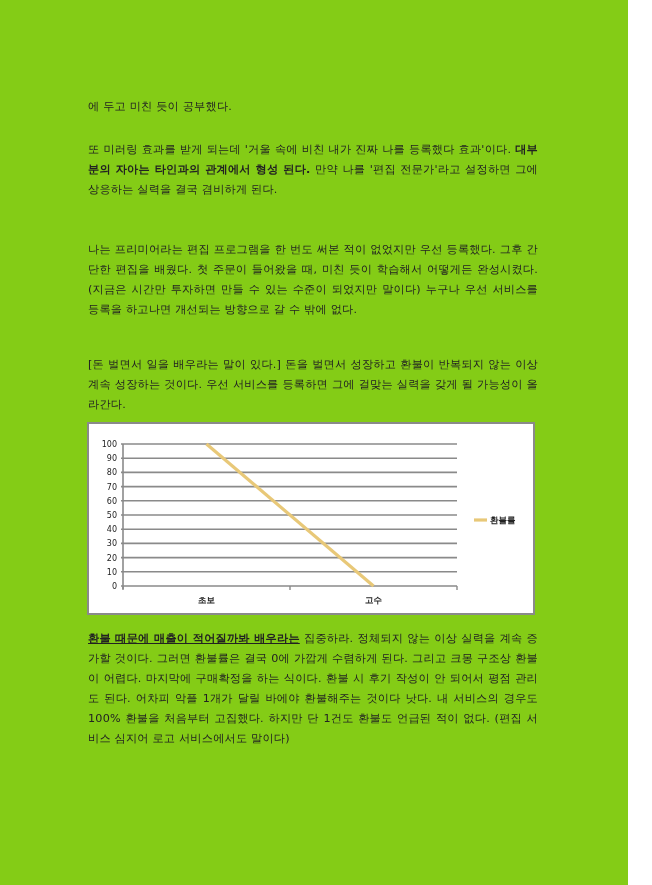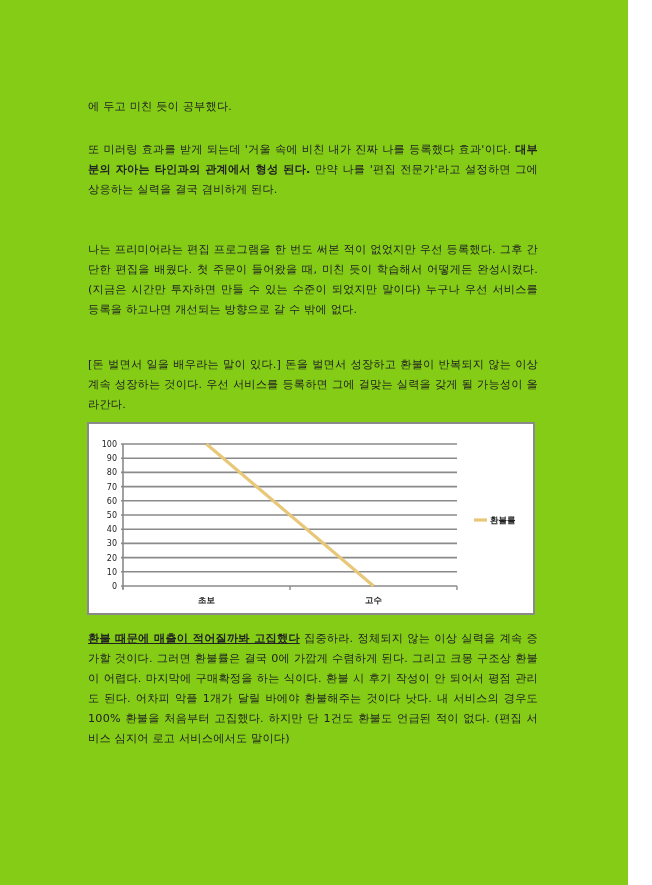--- a/index.html
+++ b/index.html
@@ -68,16 +68,16 @@
         <line x1="368" y1="162" x2="368" y2="166" stroke="#8a8a8a" stroke-width="1.4"></line>
         <text x="117.5" y="179" text-anchor="middle" class="cat-label">초보</text>
         <text x="284.5" y="179" text-anchor="middle" class="cat-label">고수</text>
         <polyline points="117.5,20 284.5,162" fill="none" stroke="#e8c878" stroke-width="3.2" stroke-linecap="butt"></polyline>
         <line x1="385" y1="96" x2="398" y2="96" stroke="#e8c878" stroke-width="3.2"></line>
         <text x="401" y="99" class="legend-label">환불률</text>
       </svg>
   </div>
 
   <p class="para" style="top:629px;">
-    <span class="u">환불 때문에 매출이 적어질까봐 고집했다</span><span> 집중하라. 정체되지 않는 이상 실력을 계속 증가할 것이다. 그러면 환불률은 결국 0에 가깝게 수렴하게 된다. 그리고 크몽 구조상 환불이 어렵다. 마지막에 구매확정을 하는 식이다. 환불 시 후기 작성이 안 되어서 평점 관리도 된다. 어차피 악플 1개가 달릴 바에야 환불해주는 것이다 낫다. 내 서비스의 경우도 100% 환불을 처음부터 고집했다. 하지만 단 1건도 환불도 언급된 적이 없다. (편집 서비스 심지어 로고 서비스에서도 말이다)</span>
+    <span class="u">환불 때문에 매출이 적어질까봐 배우라는</span><span> 집중하라. 정체되지 않는 이상 실력을 계속 증가할 것이다. 그러면 환불률은 결국 0에 가깝게 수렴하게 된다. 그리고 크몽 구조상 환불이 어렵다. 마지막에 구매확정을 하는 식이다. 환불 시 후기 작성이 안 되어서 평점 관리도 된다. 어차피 악플 1개가 달릴 바에야 환불해주는 것이다 낫다. 내 서비스의 경우도 100% 환불을 처음부터 고집했다. 하지만 단 1건도 환불도 언급된 적이 없다. (편집 서비스 심지어 로고 서비스에서도 말이다)</span>
   </p>
 
 </div>
 
 </body></html>

